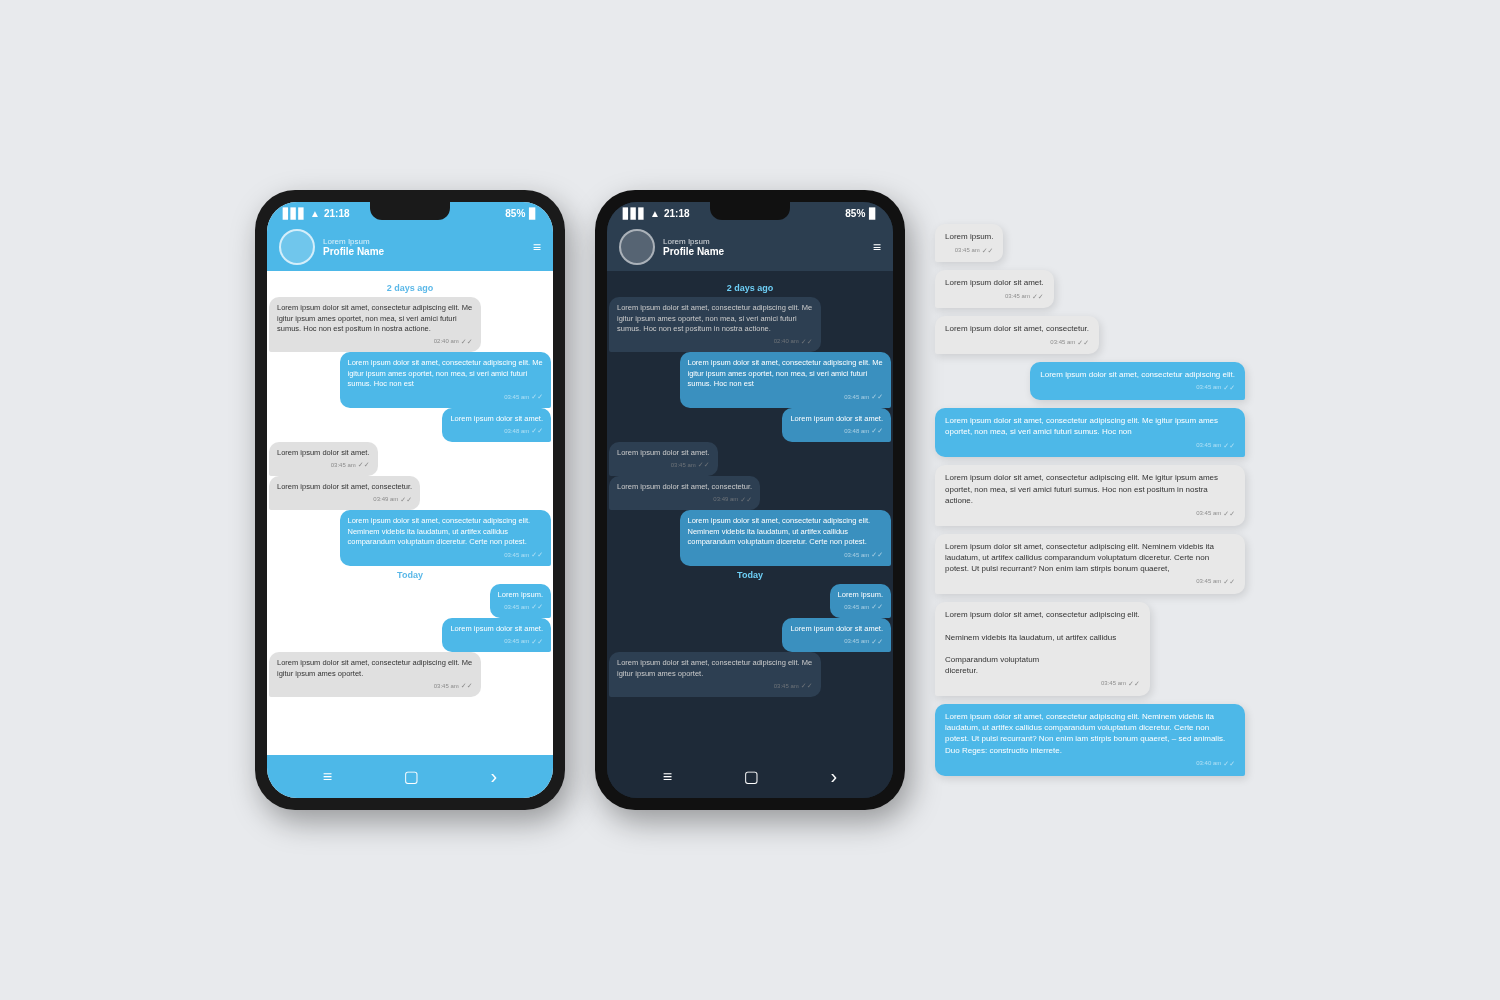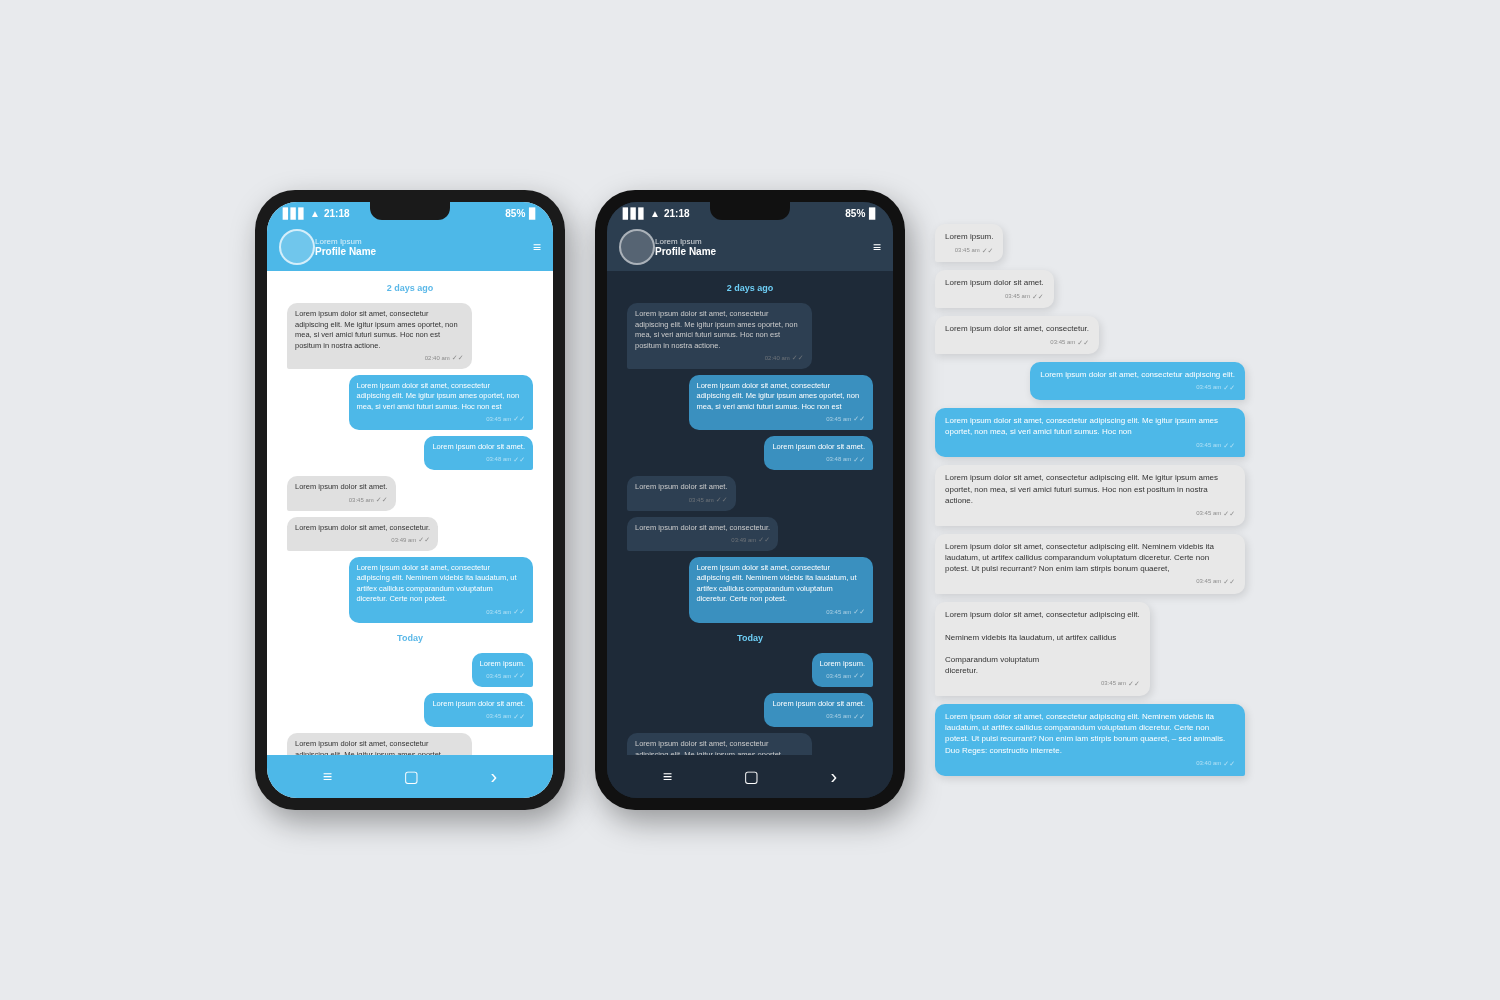--- a/index.html
+++ b/index.html
@@ -53,20 +53,21 @@
       color: #fff;
     }
     .status-bar .left { display: flex; gap: 4px; align-items: center; }
     .status-bar .right { display: flex; gap: 4px; align-items: center; }
 
     
     .chat-header {
       display: flex;
       align-items: center;
       padding: 6px 12px;
+      gap: 8px;
     }
     .chat-header.light { background: #4db8e8; }
     .chat-header.dark  { background: #2c3e50; }
     .avatar-circle {
       width: 36px; height: 36px;
       border-radius: 50%;
       border: 2px solid rgba(255,255,255,0.7);
       background: rgba(255,255,255,0.2);
       flex-shrink: 0;
     }
@@ -91,24 +92,23 @@
       position: absolute;
       top: 12px; left: 50%;
       transform: translateX(-50%);
       z-index: 10;
     }
 
     
     .messages-area {
       flex: 1;
       overflow-y: auto;
-      padding: 8px 20px;
+      padding: 8px 2px;
       display: flex;
       flex-direction: column;
-      gap: 6px;
     }
     .messages-area::-webkit-scrollbar { display: none; }
 
     .date-divider {
       text-align: center;
       font-size: 9px;
       color: #5bb8e8;
       font-weight: 600;
       margin: 4px 0;
     }

